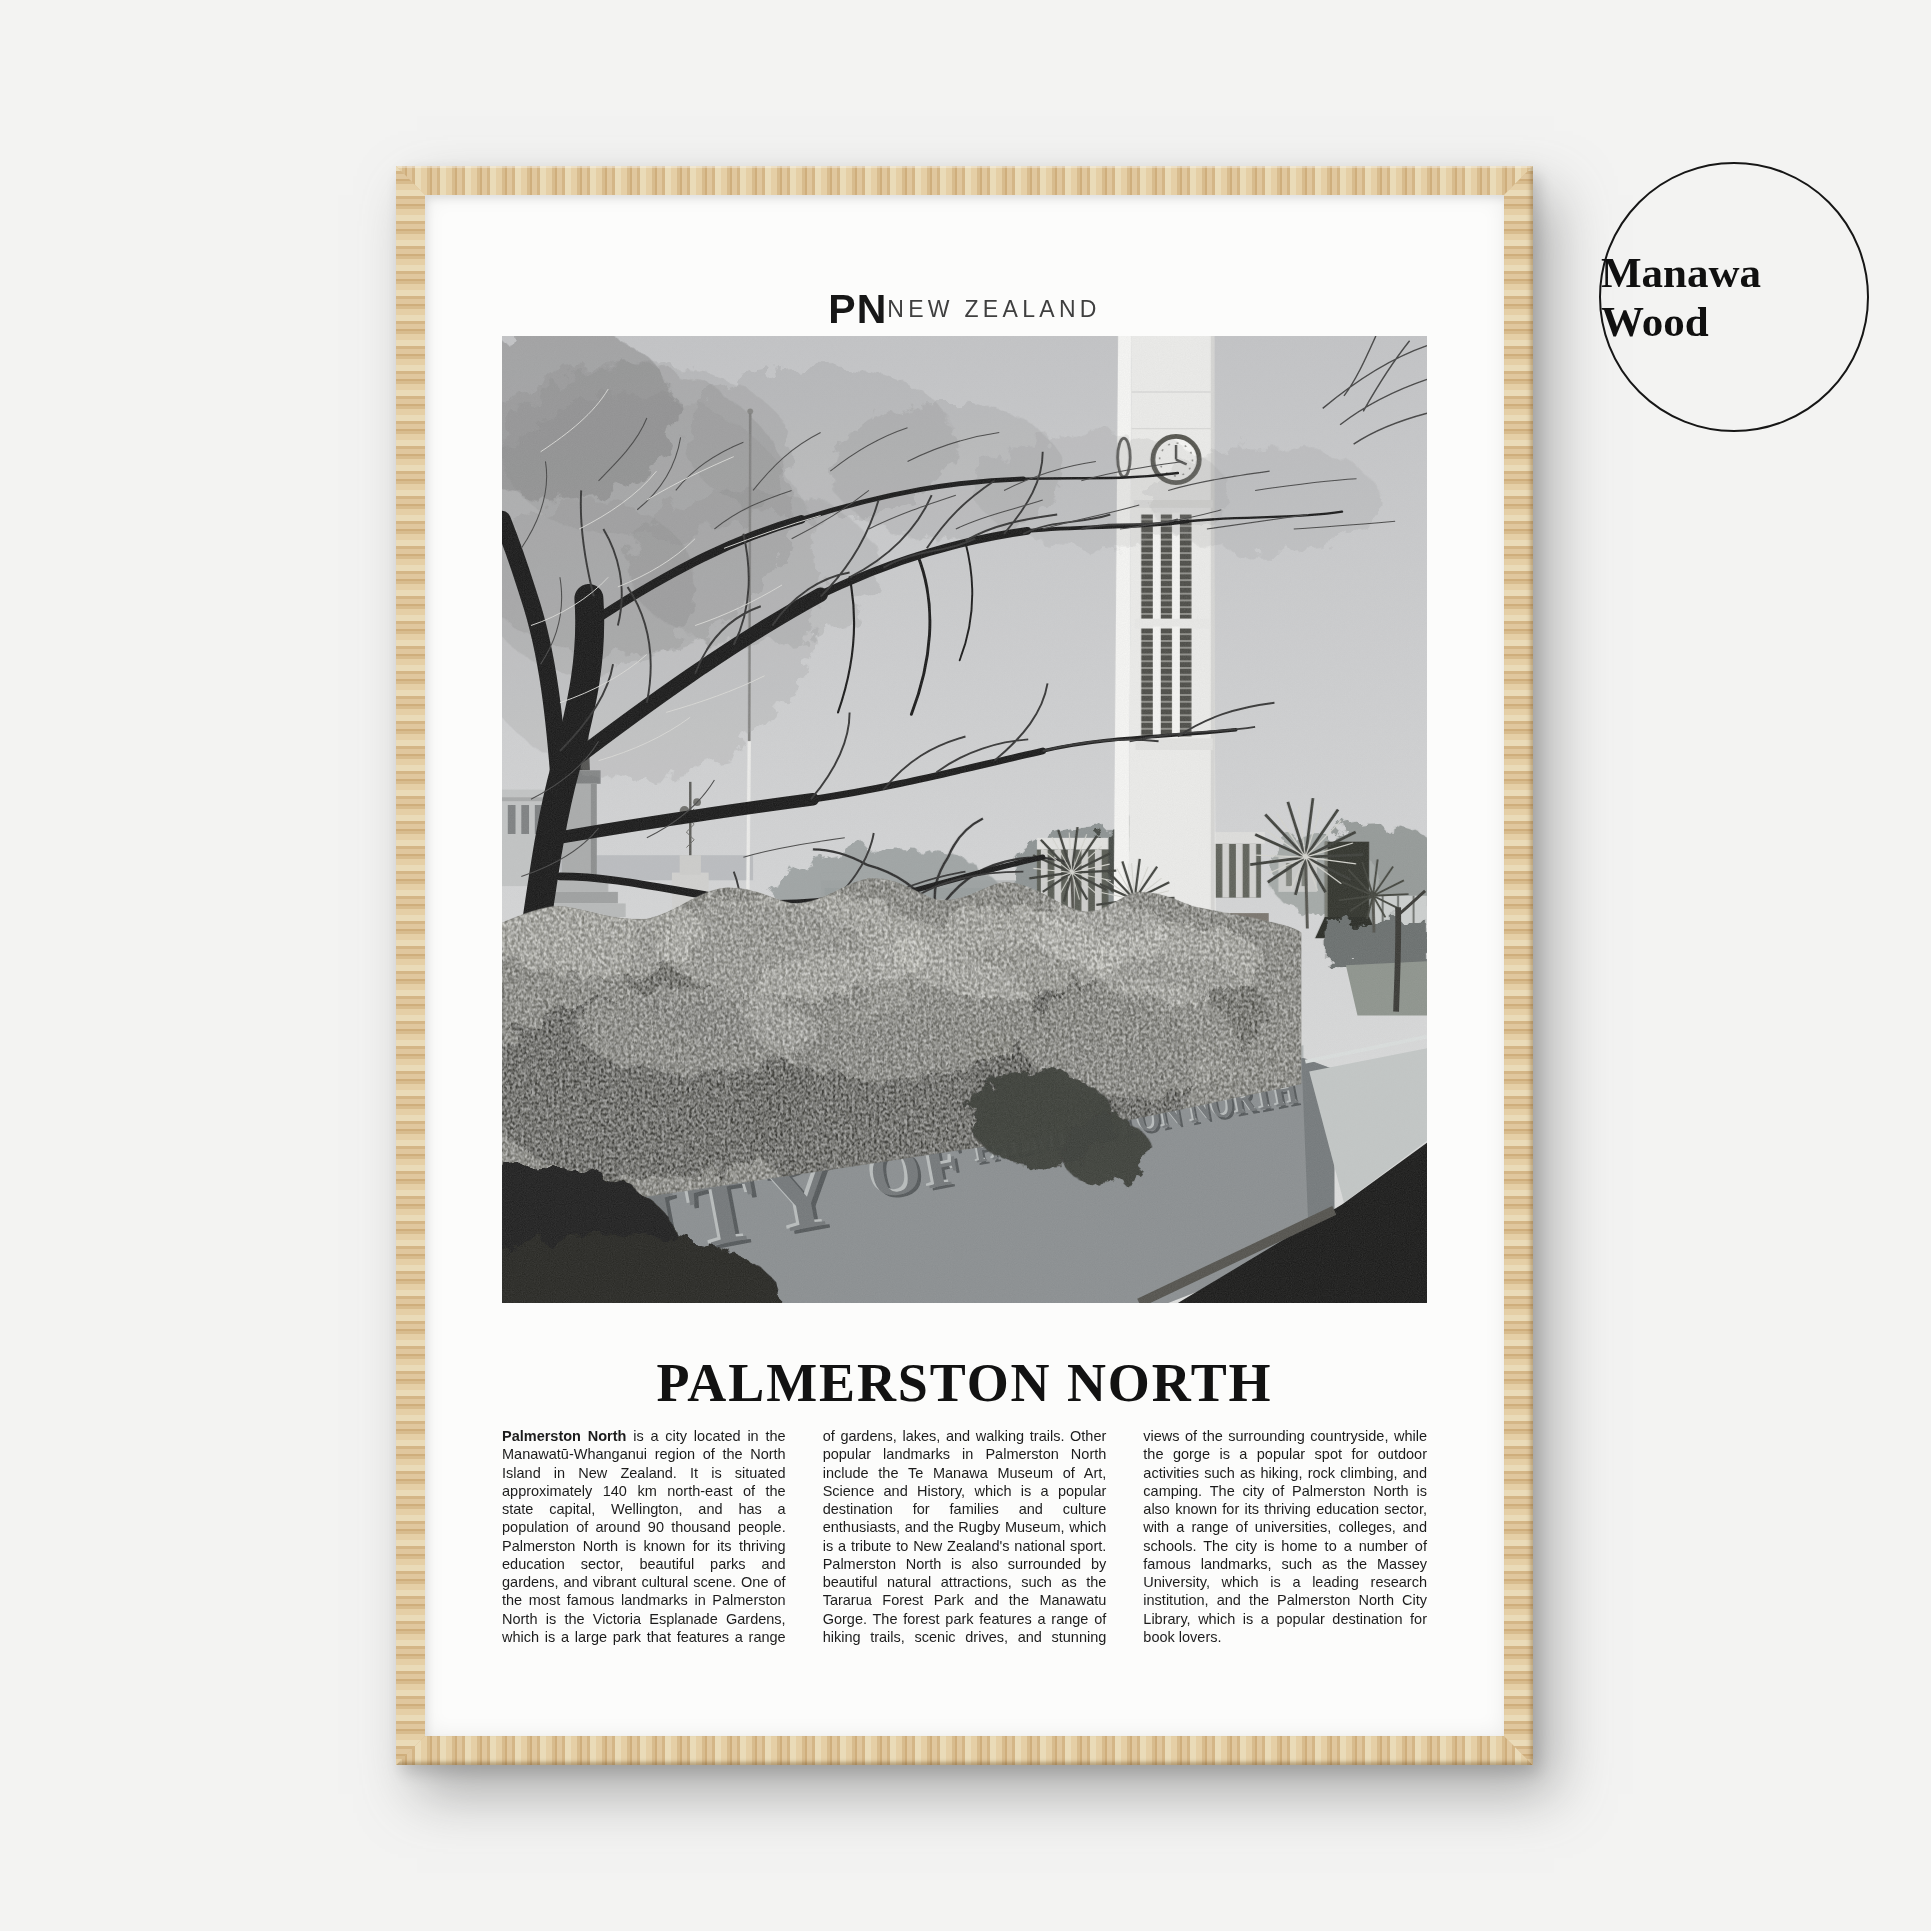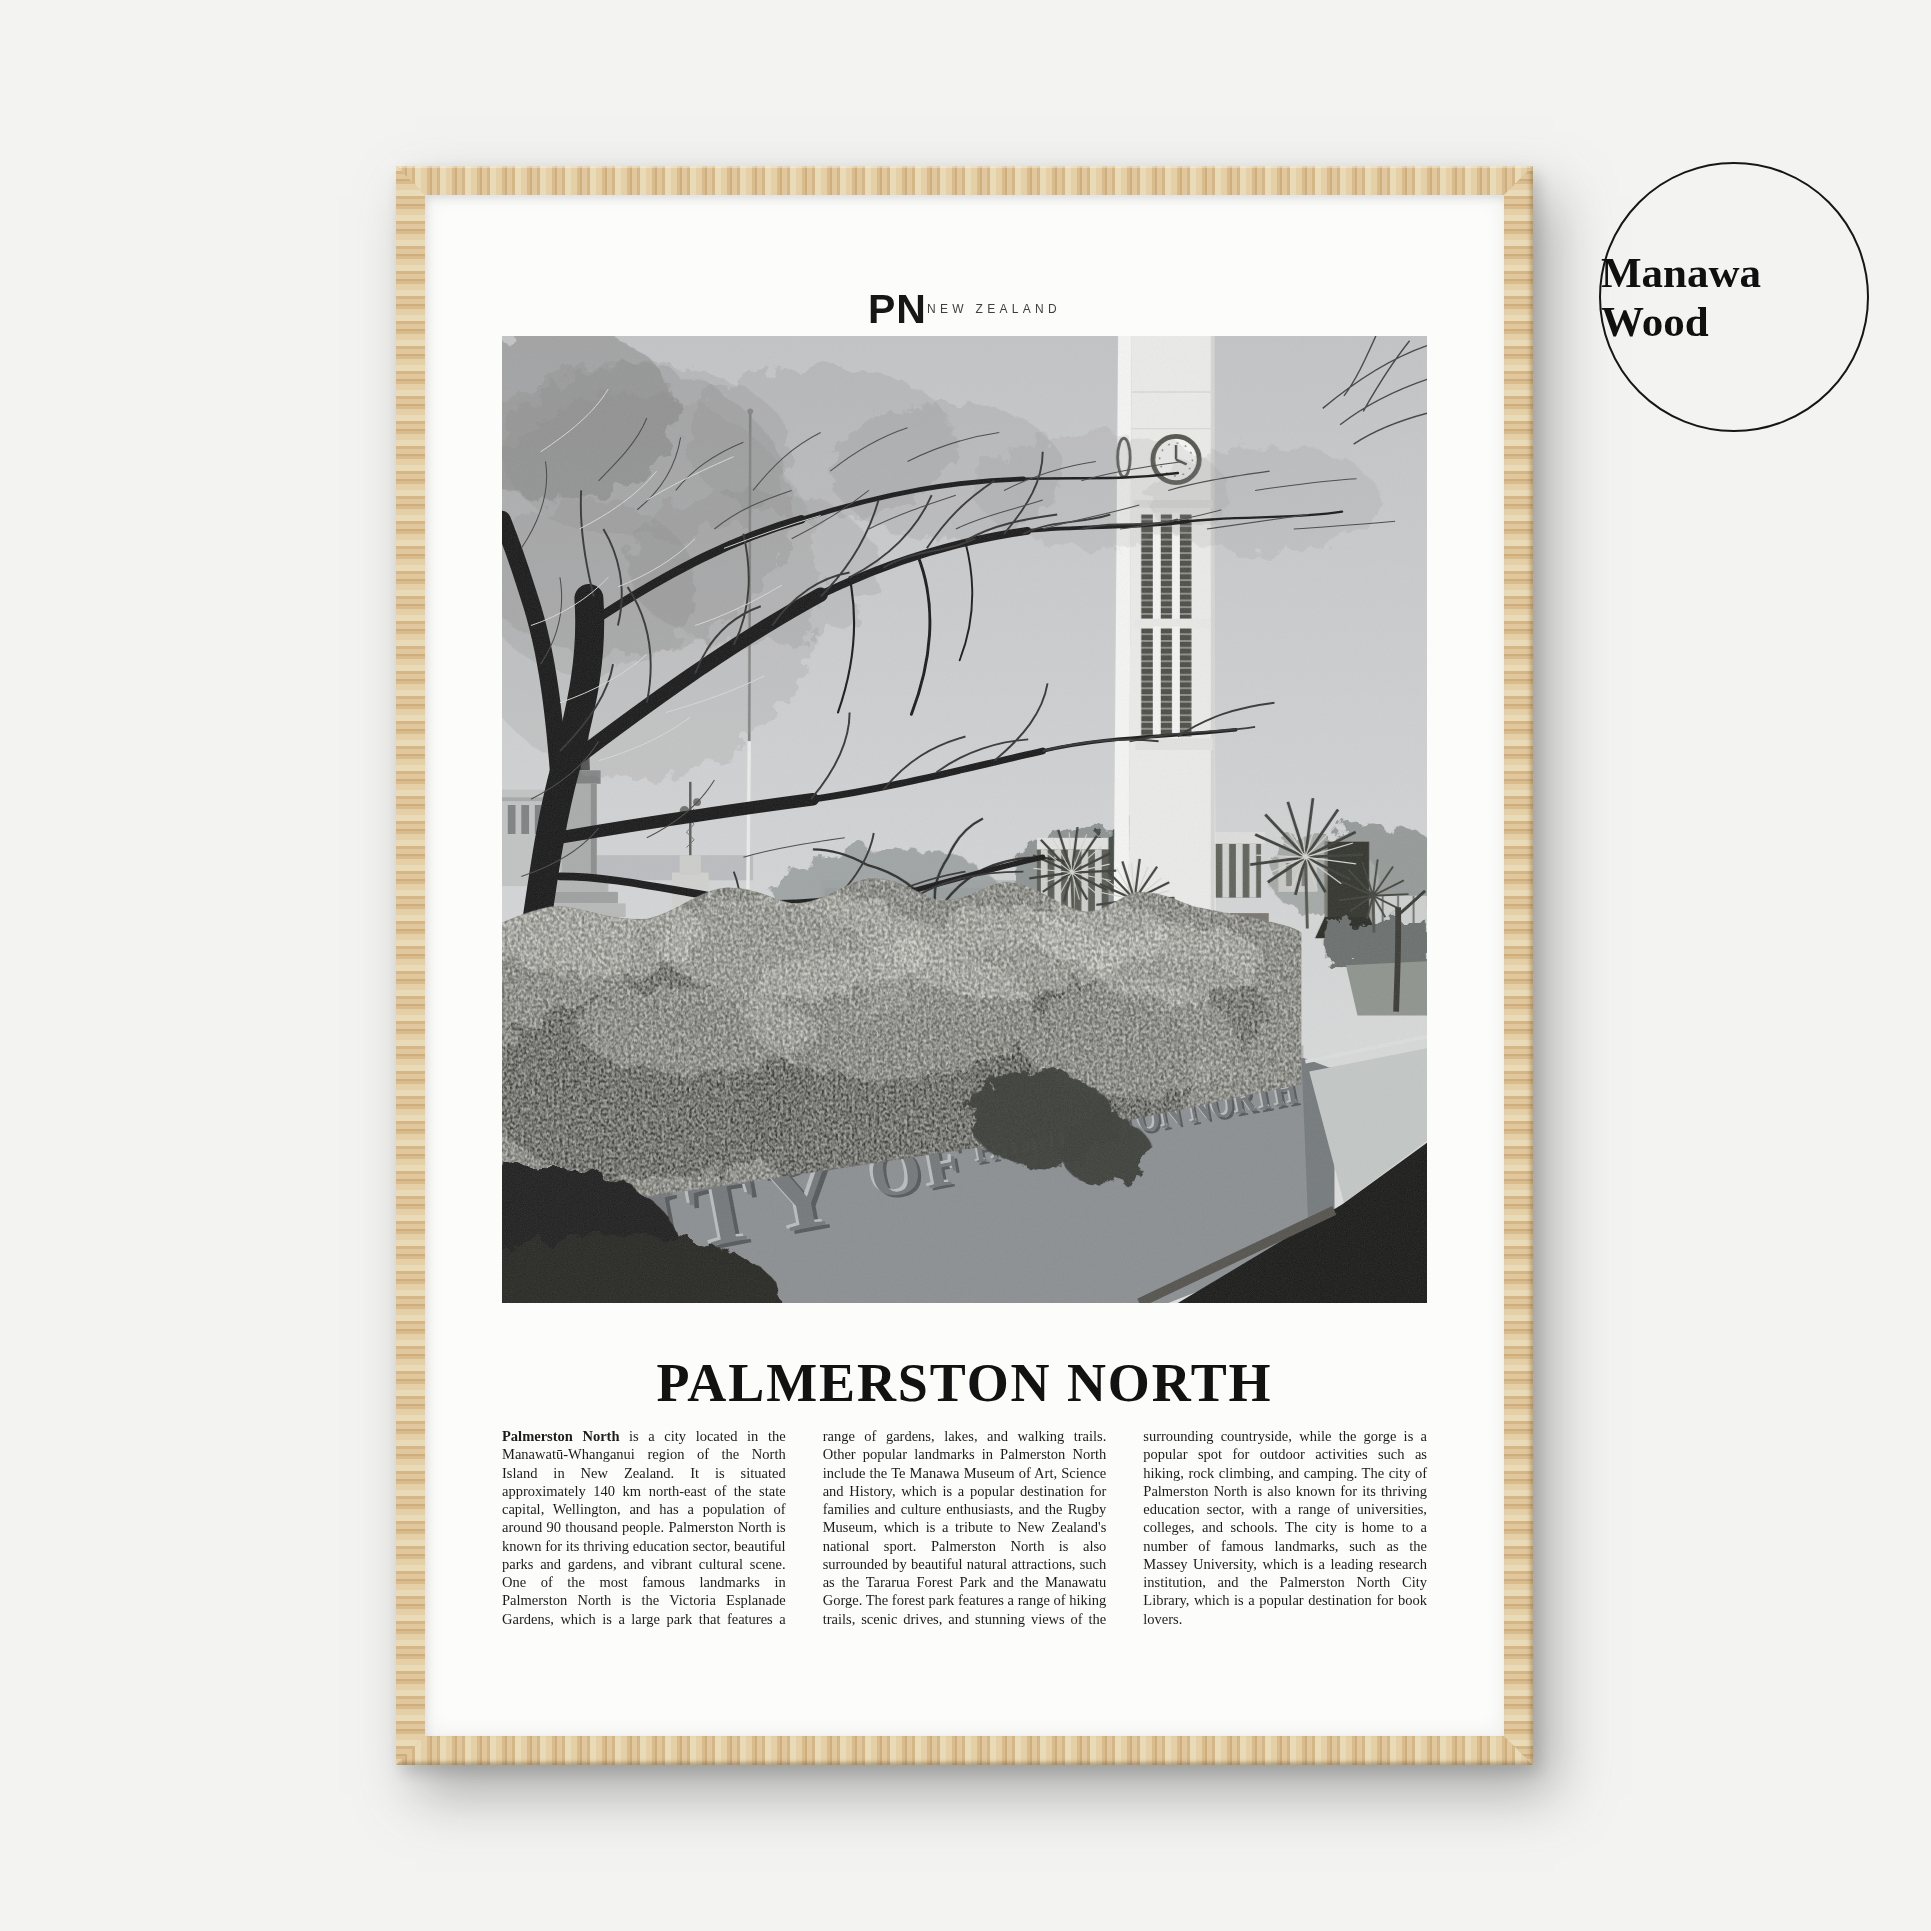--- a/index.html
+++ b/index.html
@@ -17,28 +17,28 @@
   .rail-top{top:0;clip-path:polygon(0 0,100% 0,calc(100% - 29px) 100%,29px 100%);box-shadow:inset 0 1.9px 0 rgba(255,255,255,.35);}
   .rail-bottom{bottom:0;clip-path:polygon(29px 0,calc(100% - 29px) 0,100% 100%,0 100%);box-shadow:inset 0 -2.9px 3.9px rgba(90,60,20,.35);}
   .rail-left{left:0;clip-path:polygon(0 0,100% 29px,100% calc(100% - 29px),0 100%);}
   .rail-right{right:0;clip-path:polygon(0 29px,100% 0,100% 100%,0 calc(100% - 29px));box-shadow:inset -2.9px 0 3.9px rgba(90,60,20,.3);}
 
   
   .mat{position:absolute;left:29px;top:29px;right:29px;bottom:29px;background:#fcfcfb;
        box-shadow:inset 0 0 21px rgba(0,0,0,.07), inset 2.9px 3.9px 7.7px rgba(0,0,0,.08);}
   .poster-header{position:absolute;left:77px;right:77px;top:89px;height:50px;display:flex;justify-content:center;align-items:center;}
   .poster-logo{font-weight:800;font-size:41px;letter-spacing:1px;color:#171717;font-family:"Liberation Sans",sans-serif;}
-  .poster-country{font-size:12px;letter-spacing:4.3px;color:#3f3f3f;font-family:"Liberation Sans",sans-serif;}
+  .poster-country{font-size:23px;letter-spacing:4.3px;color:#3f3f3f;font-family:"Liberation Sans",sans-serif;}
   .photo-wrap{position:absolute;left:77px;top:141px;width:925px;height:967px;background:#cfcfcf;overflow:hidden;}
   .photo-wrap svg{display:block;width:100%;height:100%;}
   .poster-title{position:absolute;left:0;right:0;top:1157px;text-align:center;
       font-family:"Liberation Serif",serif;font-weight:700;font-size:54px;letter-spacing:1.9px;color:#121212;}
   .poster-body{position:absolute;left:77px;top:1232px;width:925px;
       column-count:3;column-gap:37px;text-align:justify;
-      font-family:Liberation Serif, serif;font-size:14.5px;line-height:1.26;color:#1c1c1c;}
+      font-family:Liberation Sans, sans-serif;font-size:14.5px;line-height:1.26;color:#1c1c1c;}
   .poster-body p{margin:0;}
   .poster-body b{font-weight:700;}
 
   
   .badge{position:absolute;left:1599px;top:162px;width:266px;height:266px;border-radius:50%;
      border:2.9px solid #161616;display:flex;align-items:center;justify-content:center;
      font-family:"Liberation Serif",serif;font-weight:700;font-size:43px;color:#101010;}
 
   
   .carve{font-family:"Liberation Serif",serif;font-weight:700;}

